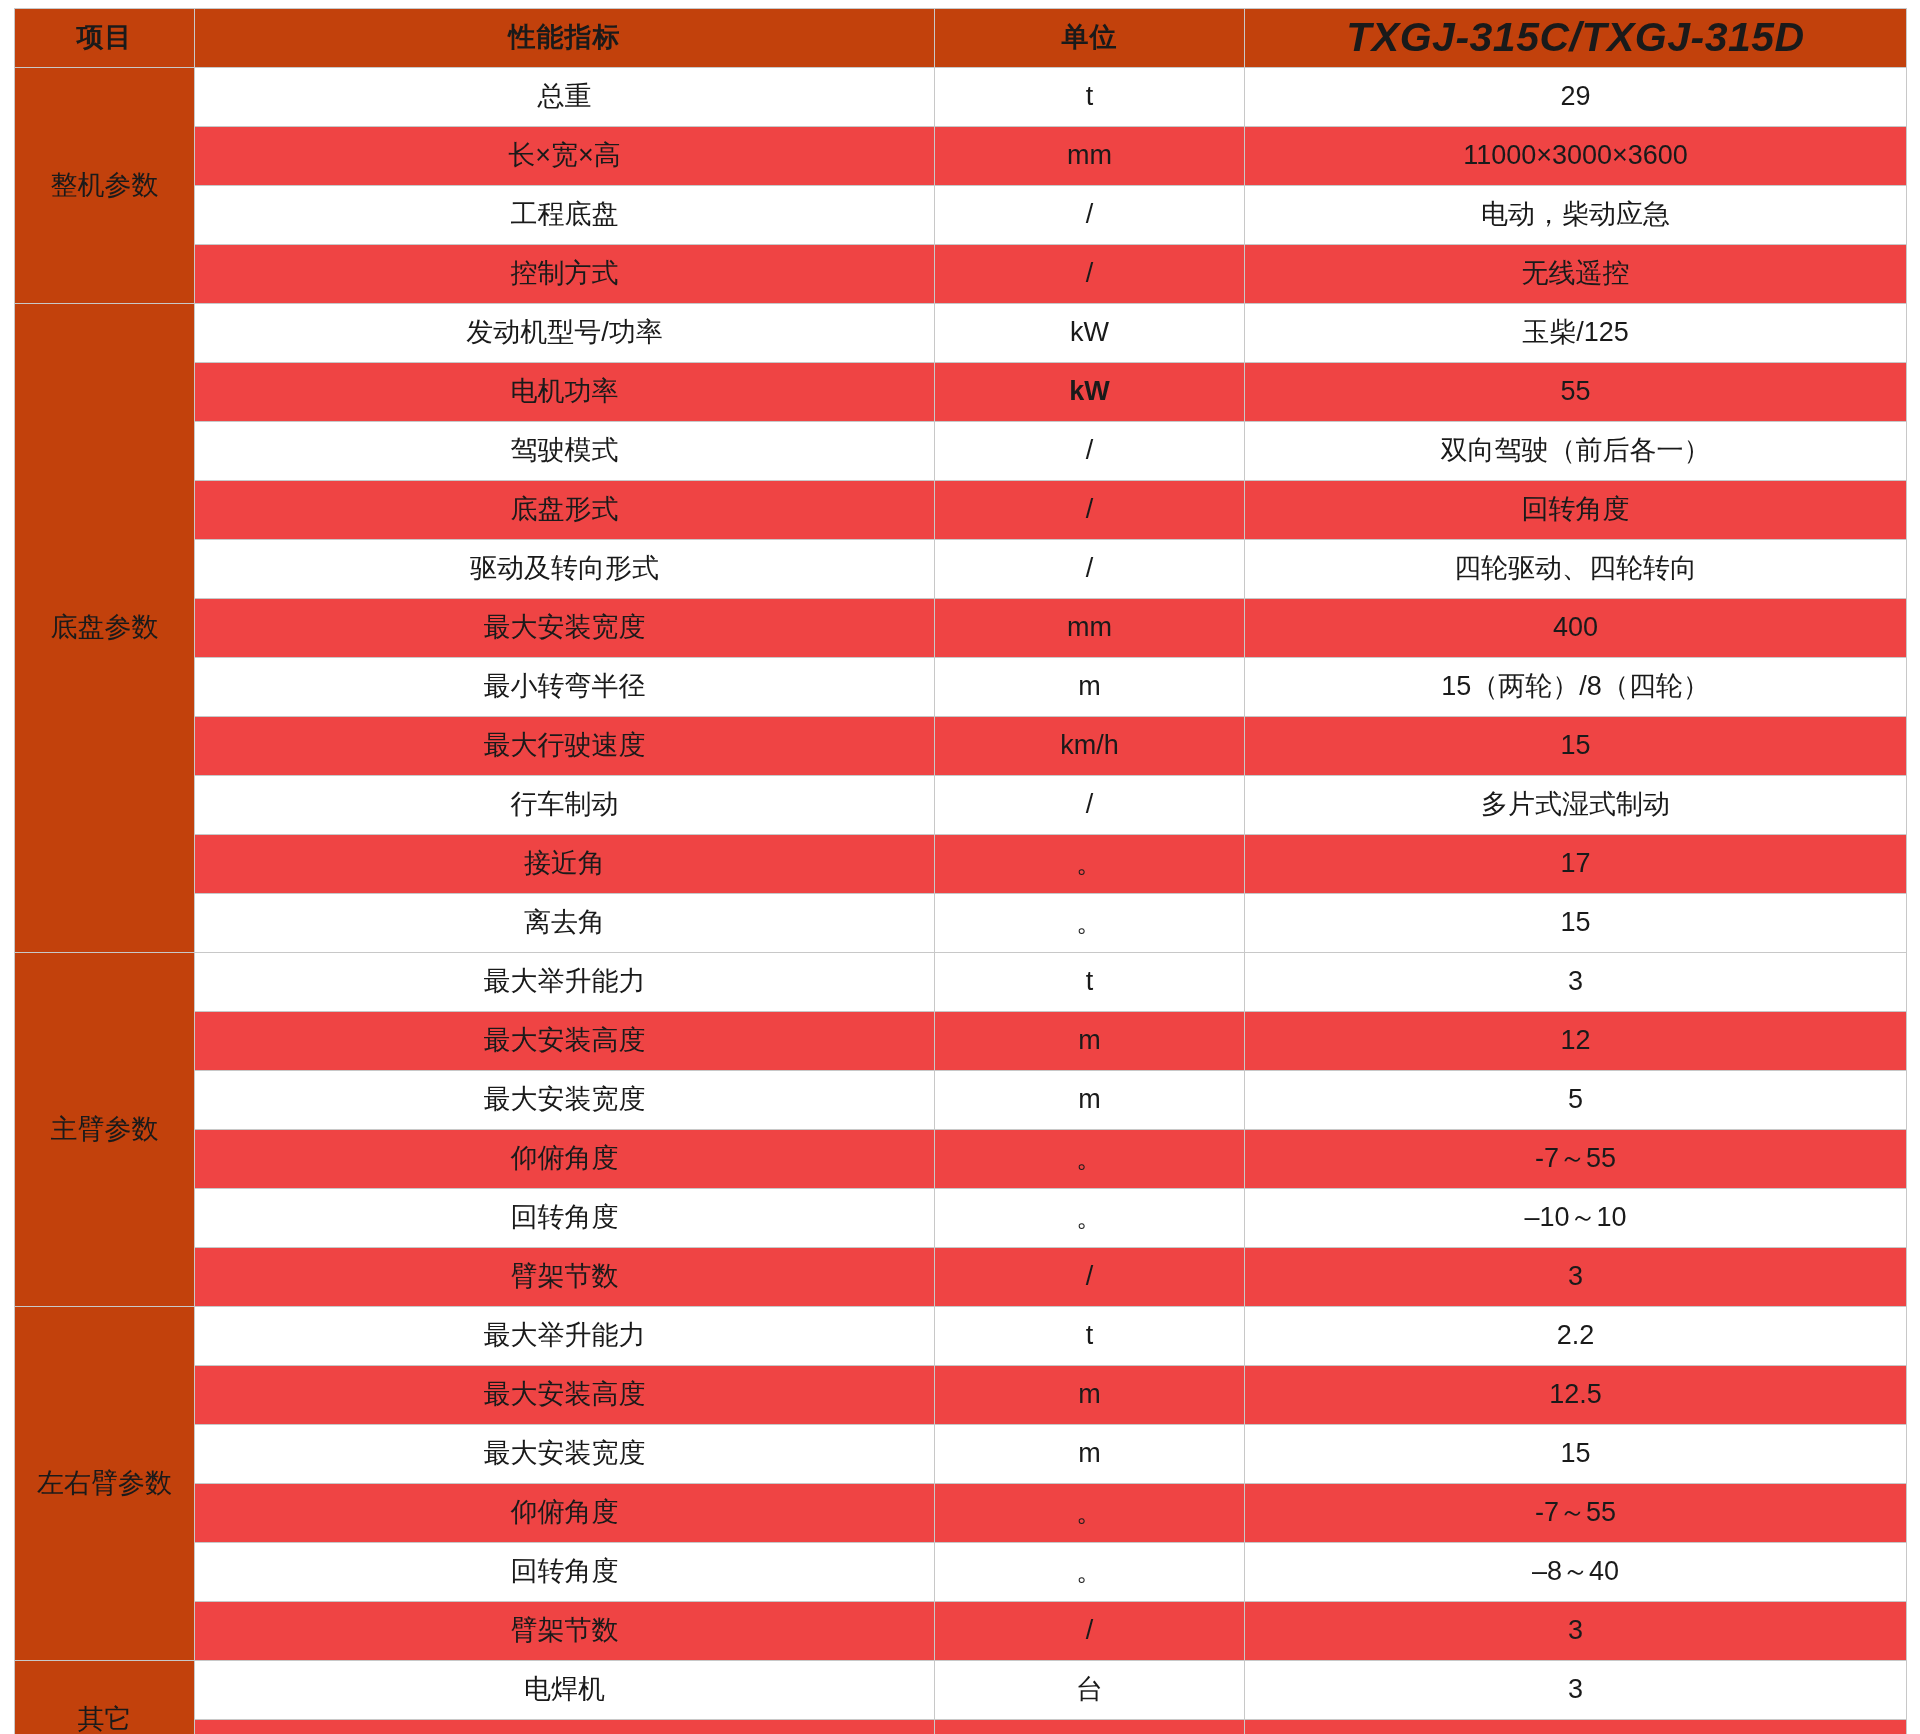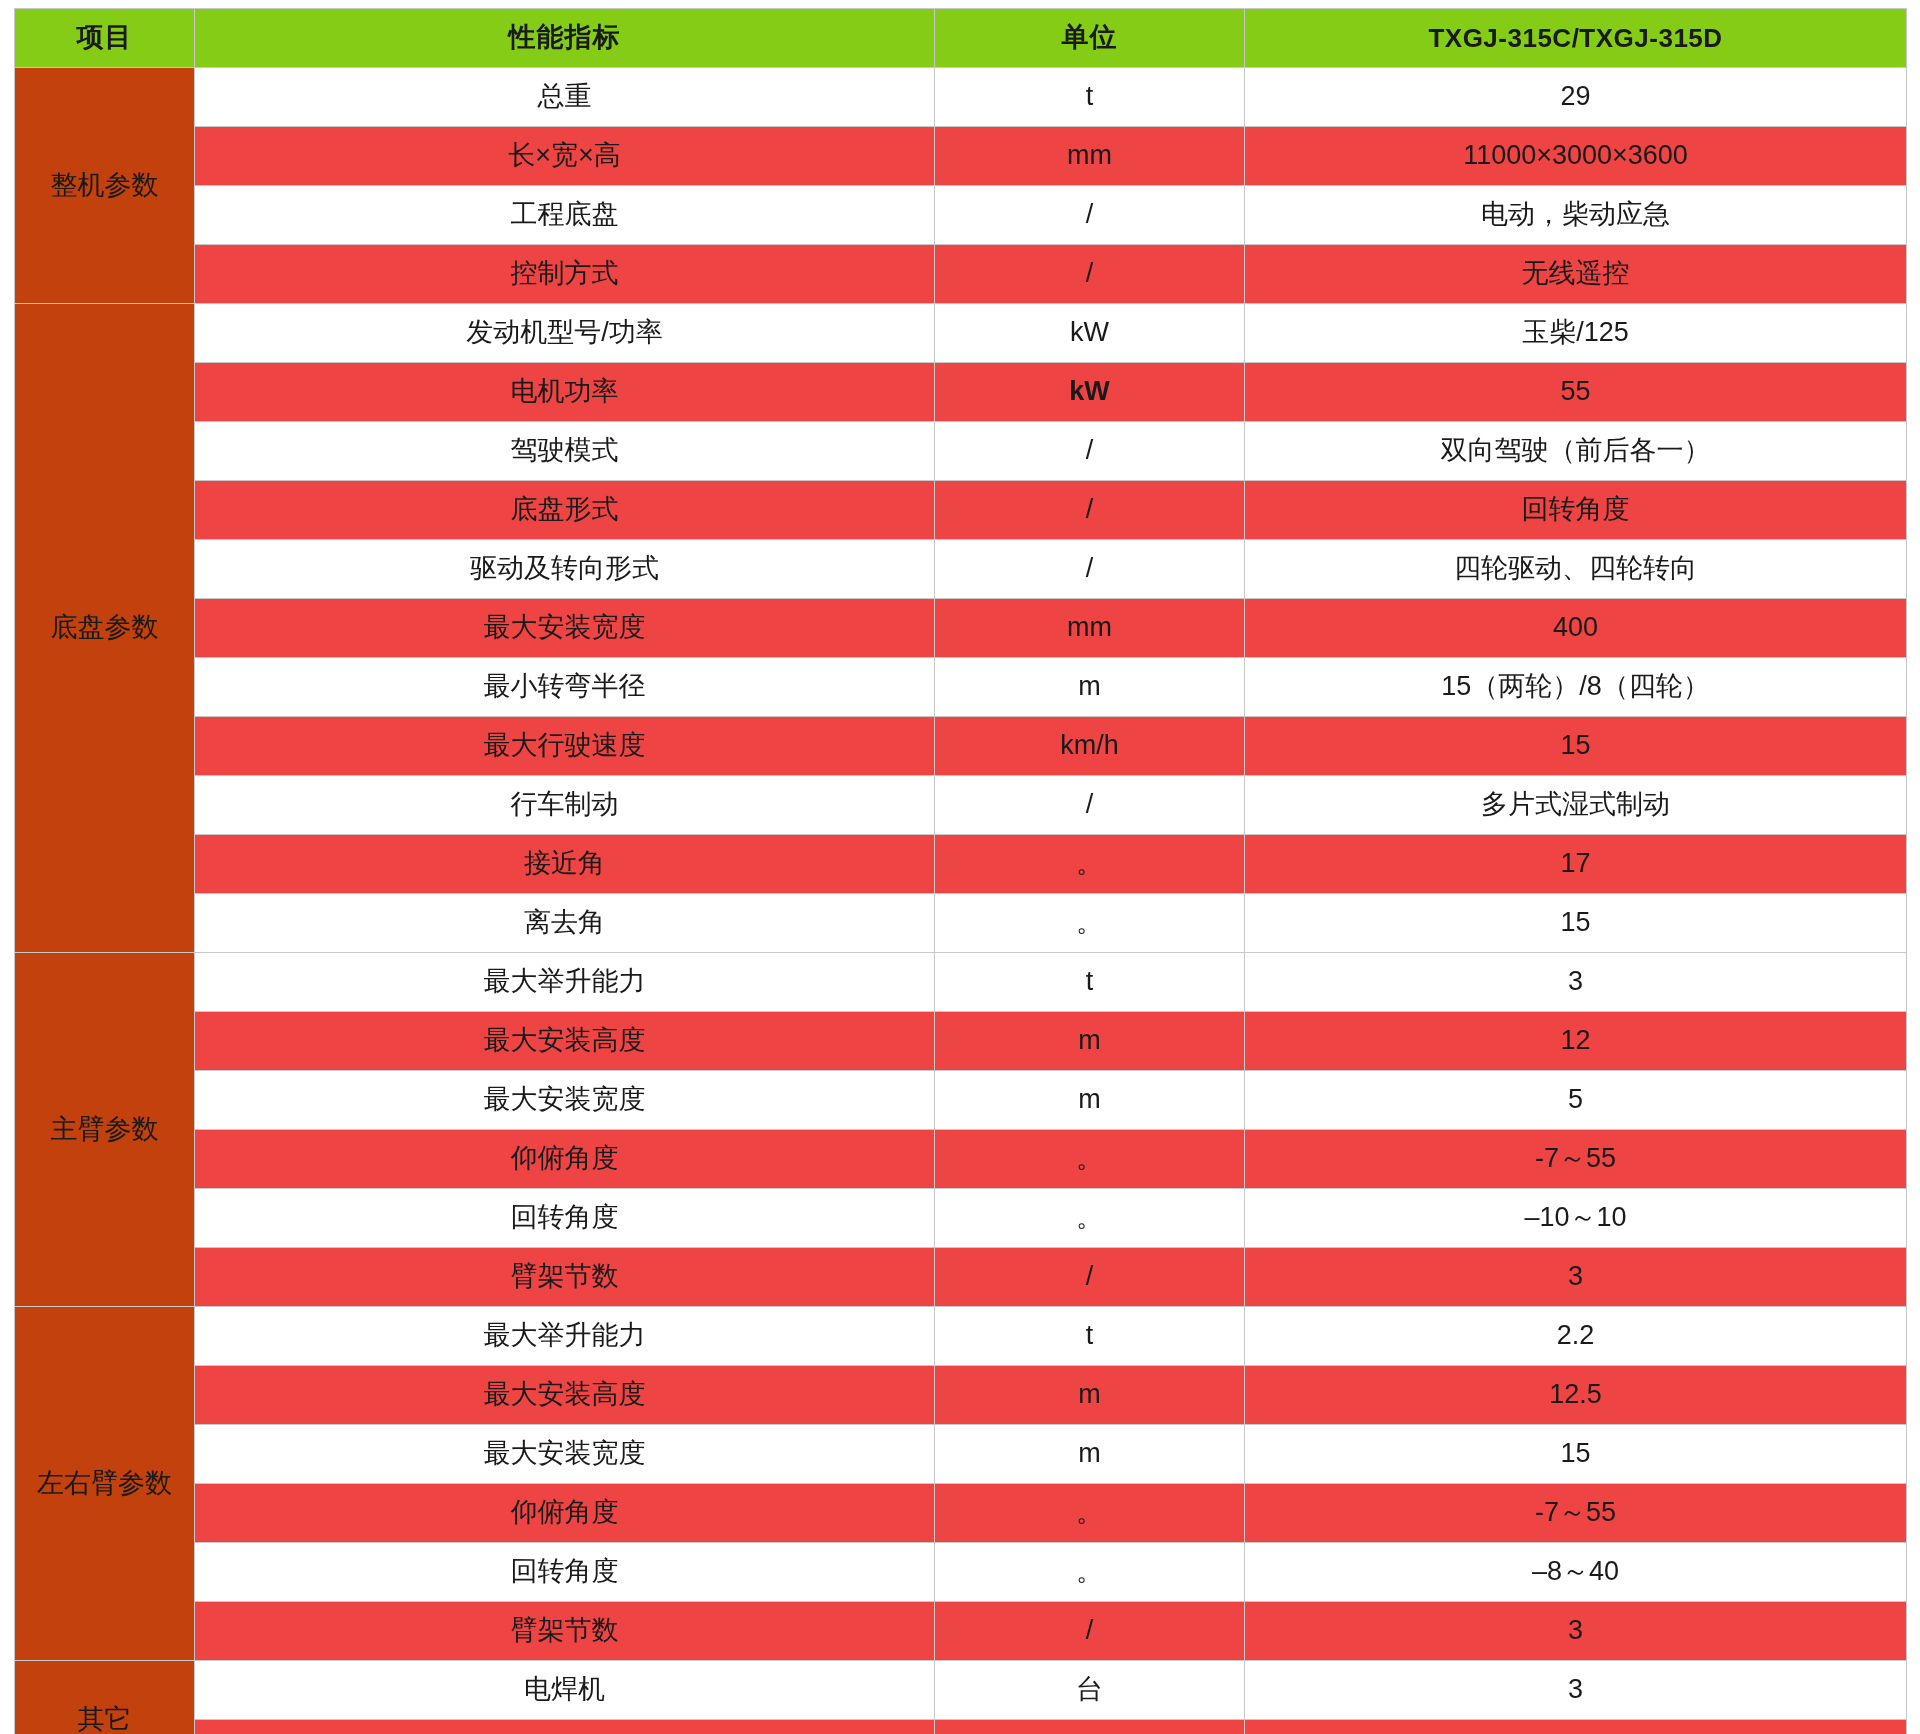--- a/index.html
+++ b/index.html
@@ -30,31 +30,32 @@
     border: 1px solid #c8c8c8;
     text-align: center;
     vertical-align: middle;
     font-size: 27px;
     color: #1a1a1a;
     padding: 0;
     height: 58px;
     line-height: 1.25;
   }
   thead th {
-    background: #84cc16;
+    background: #c2410c;
     color: #ffffff;
     font-weight: bold;
     font-size: 30px;
     height: 62px;
     border: 1px solid #d7202a;
     letter-spacing: 1px;
   }
   thead th.th-model {
-    font-size: 26px;
+    font-size: 41px;
     letter-spacing: 0.5px;
+    font-style: italic;
   }
   td.group {
     font-size: 30px;
     background: #c2410c;
     border-left: 1px solid #c8c8c8;
     border-right: 1px solid #c8c8c8;
   }
   tr.alt td.item,
   tr.alt td.unit,
   tr.alt td.value {

